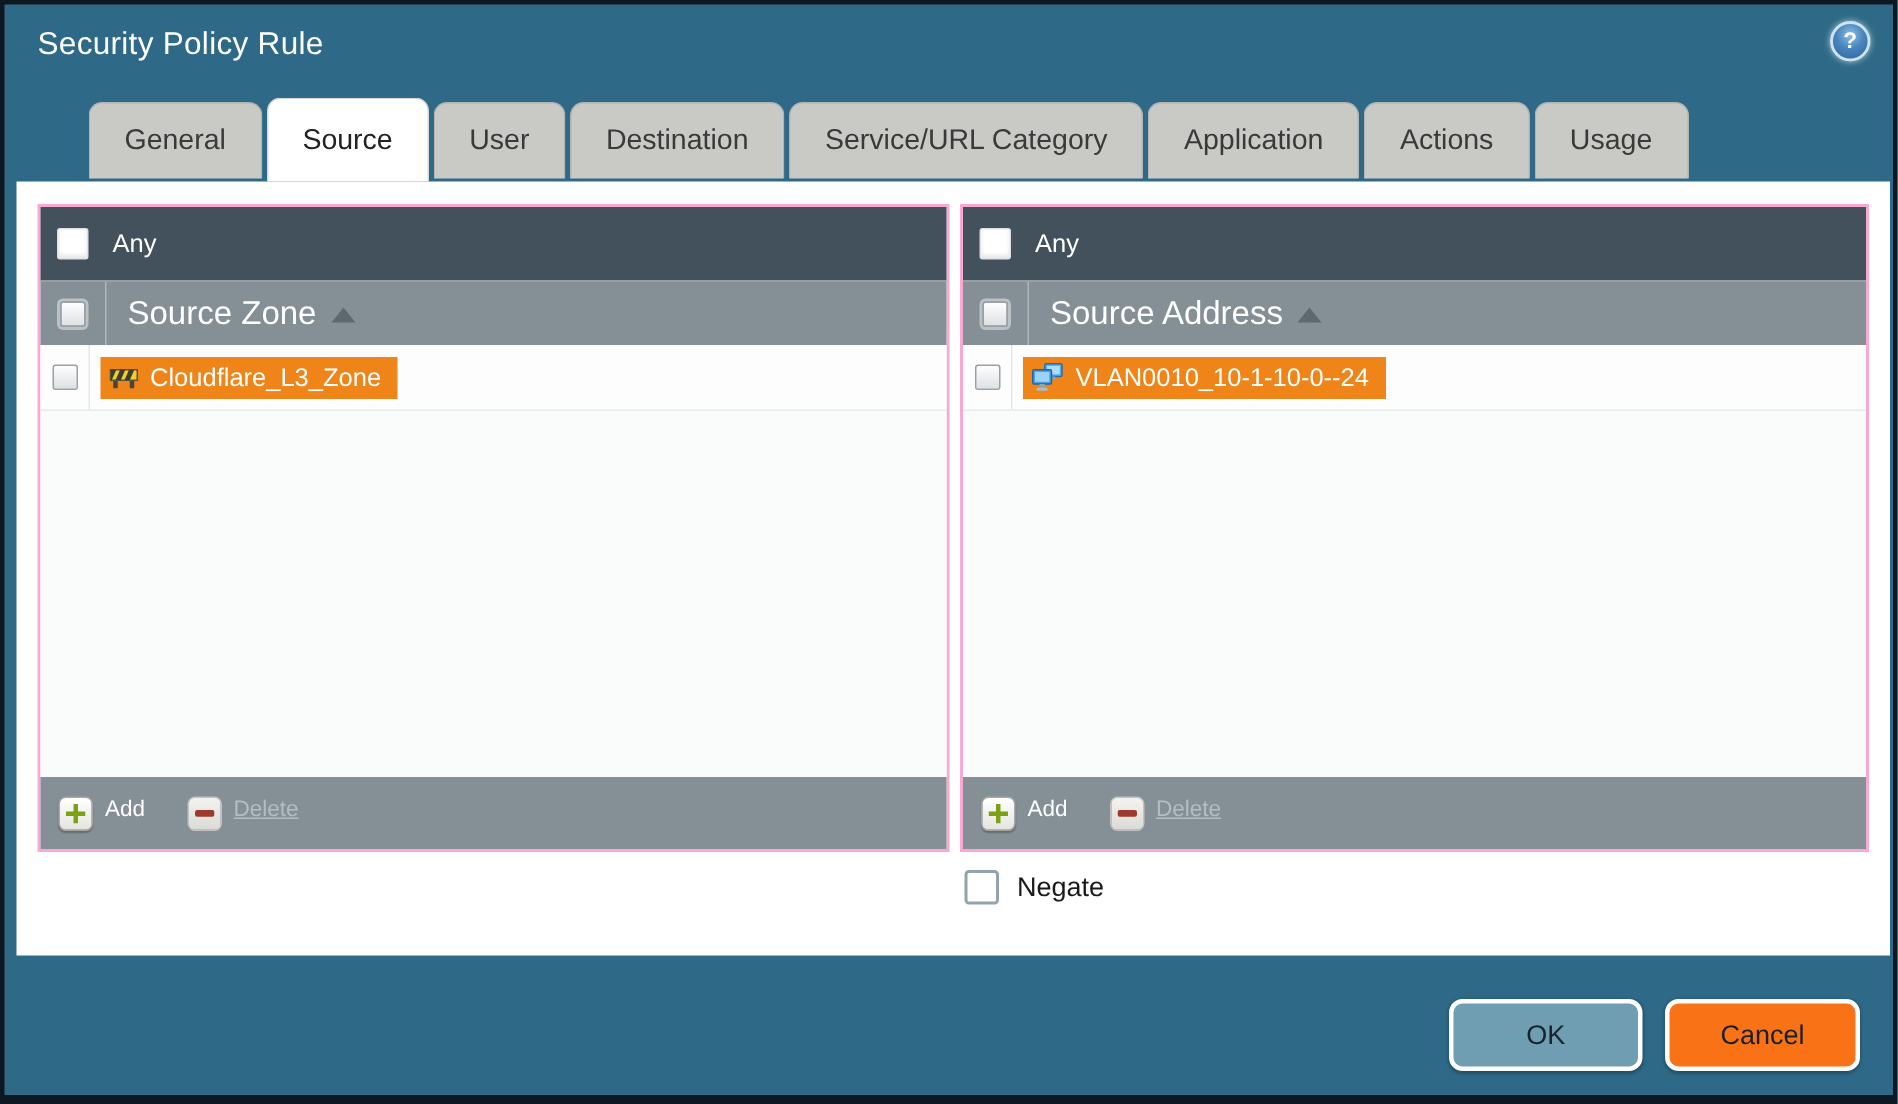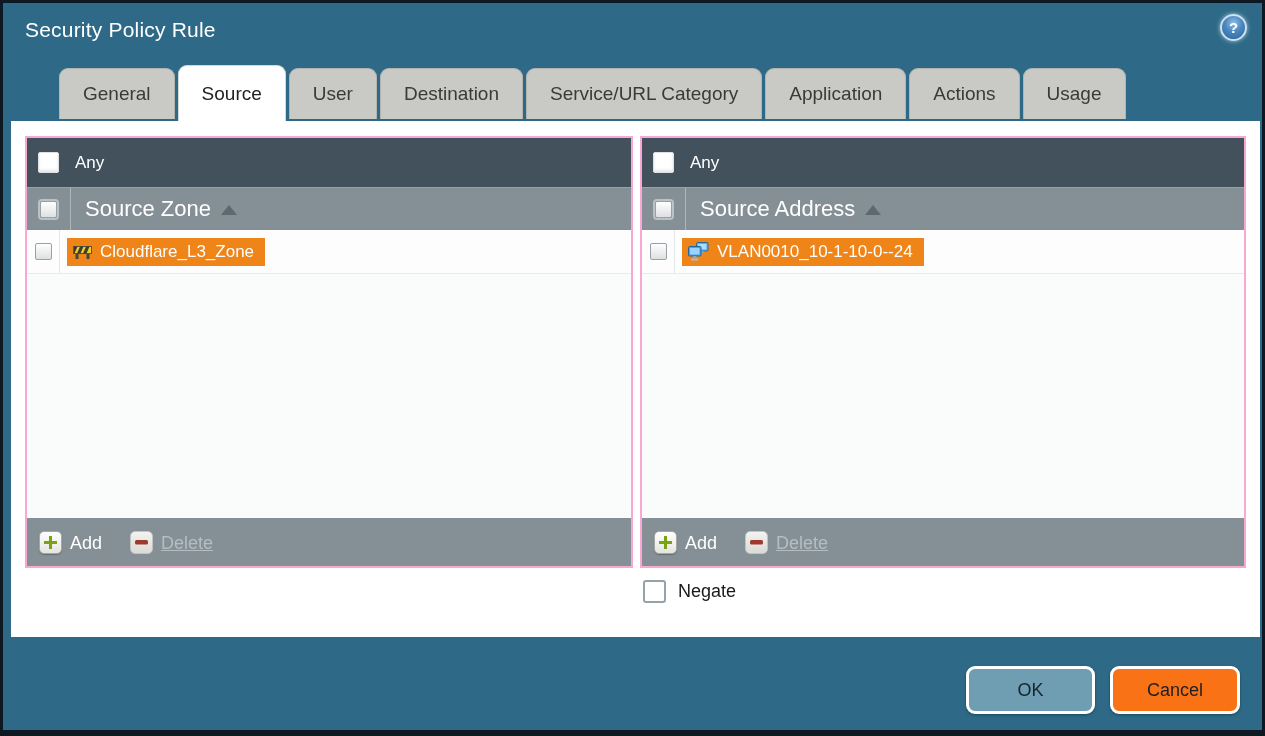--- a/index.html
+++ b/index.html
@@ -105,22 +105,22 @@
     margin-left:7px; height:28px; padding:0 11px 0 6px;
     background:#ef8418; color:#fff; font-size:17px;
     display:flex; align-items:center; gap:8px; cursor:pointer;
     white-space:nowrap;
   }
   .panel-footer{
     height:48px; background:#858f96; flex:0 0 auto;
     display:flex; align-items:center; gap:28px; padding-left:12px;
   }
   .foot-btn{
-    display:flex; align-items:flex-end; gap:8px; cursor:pointer;
-    font-size:18px;
+    display:flex; align-items:flex-start; gap:8px; cursor:pointer;
+    font-size:15px;
   }
   .foot-btn .label{ color:#fff; }
   .foot-btn.disabled .label{ color:#b4bdc2;text-decoration:underline; }
   .icon-sq{
     width:23px; height:23px; border-radius:5px;
     display:flex; align-items:center; justify-content:center;
   }
   .icon-sq.add{
     background:linear-gradient(#ffffff,#e4e4df);
     border:1px solid #a8a8a2;

